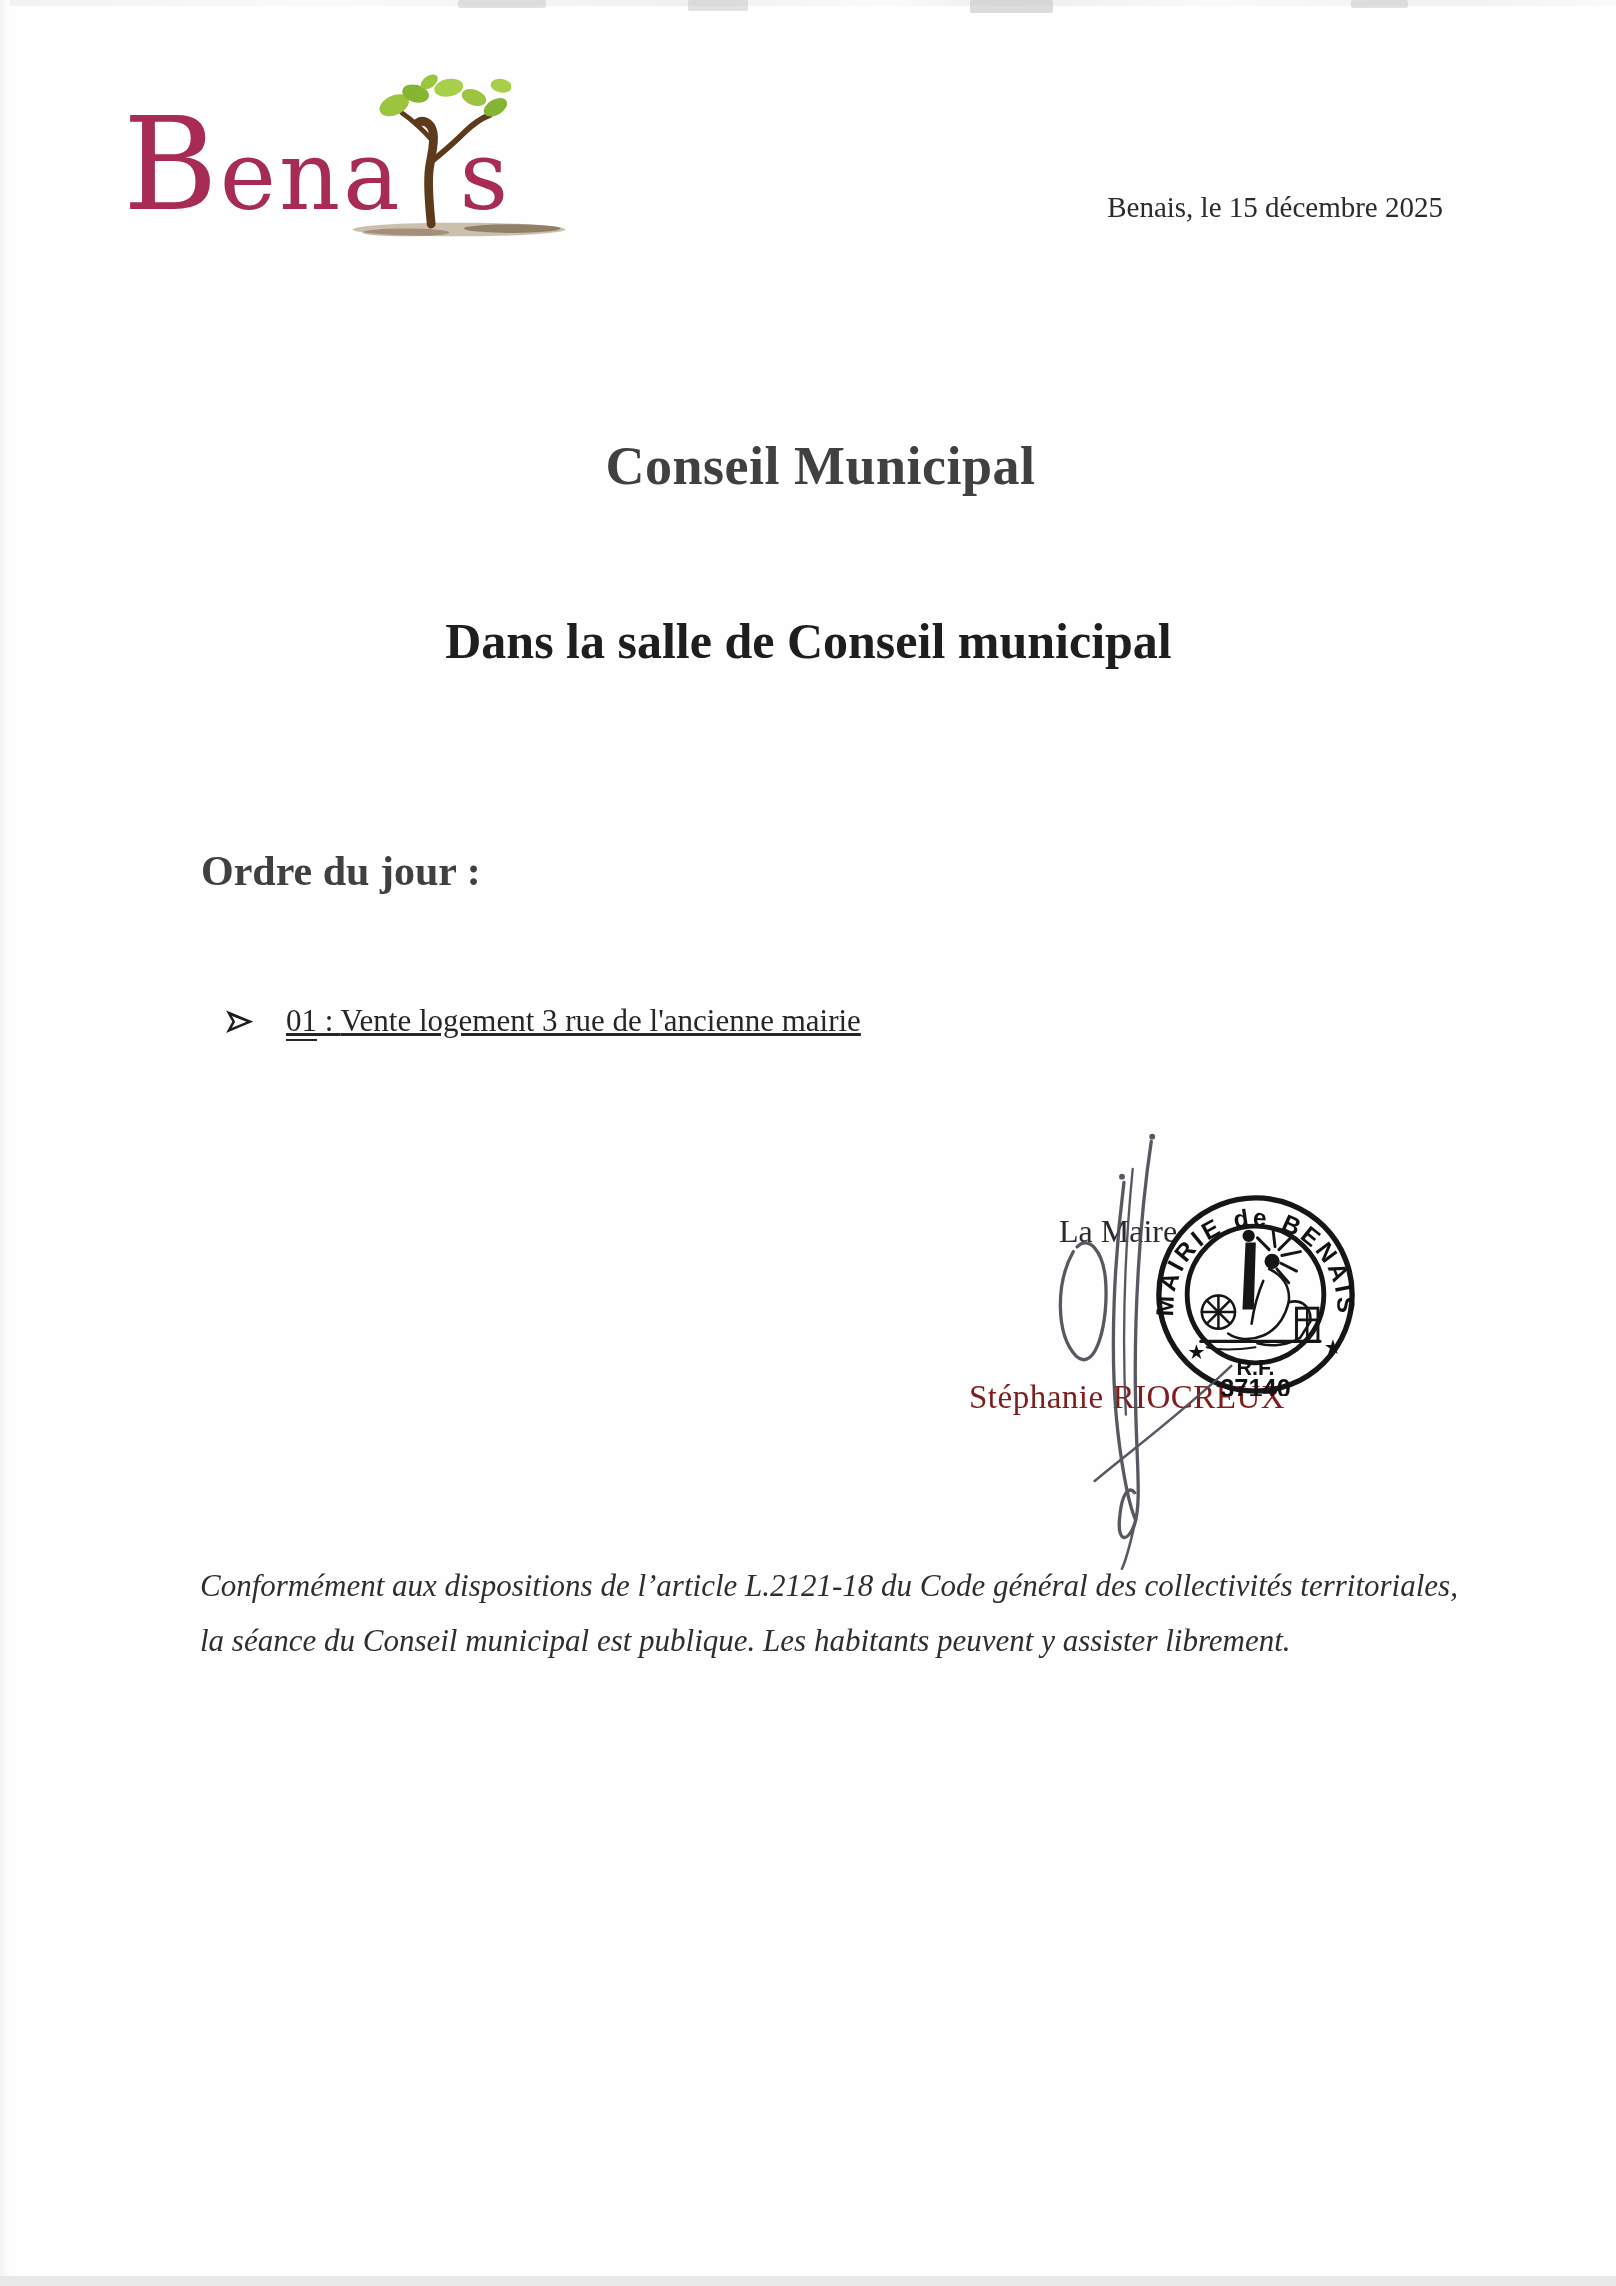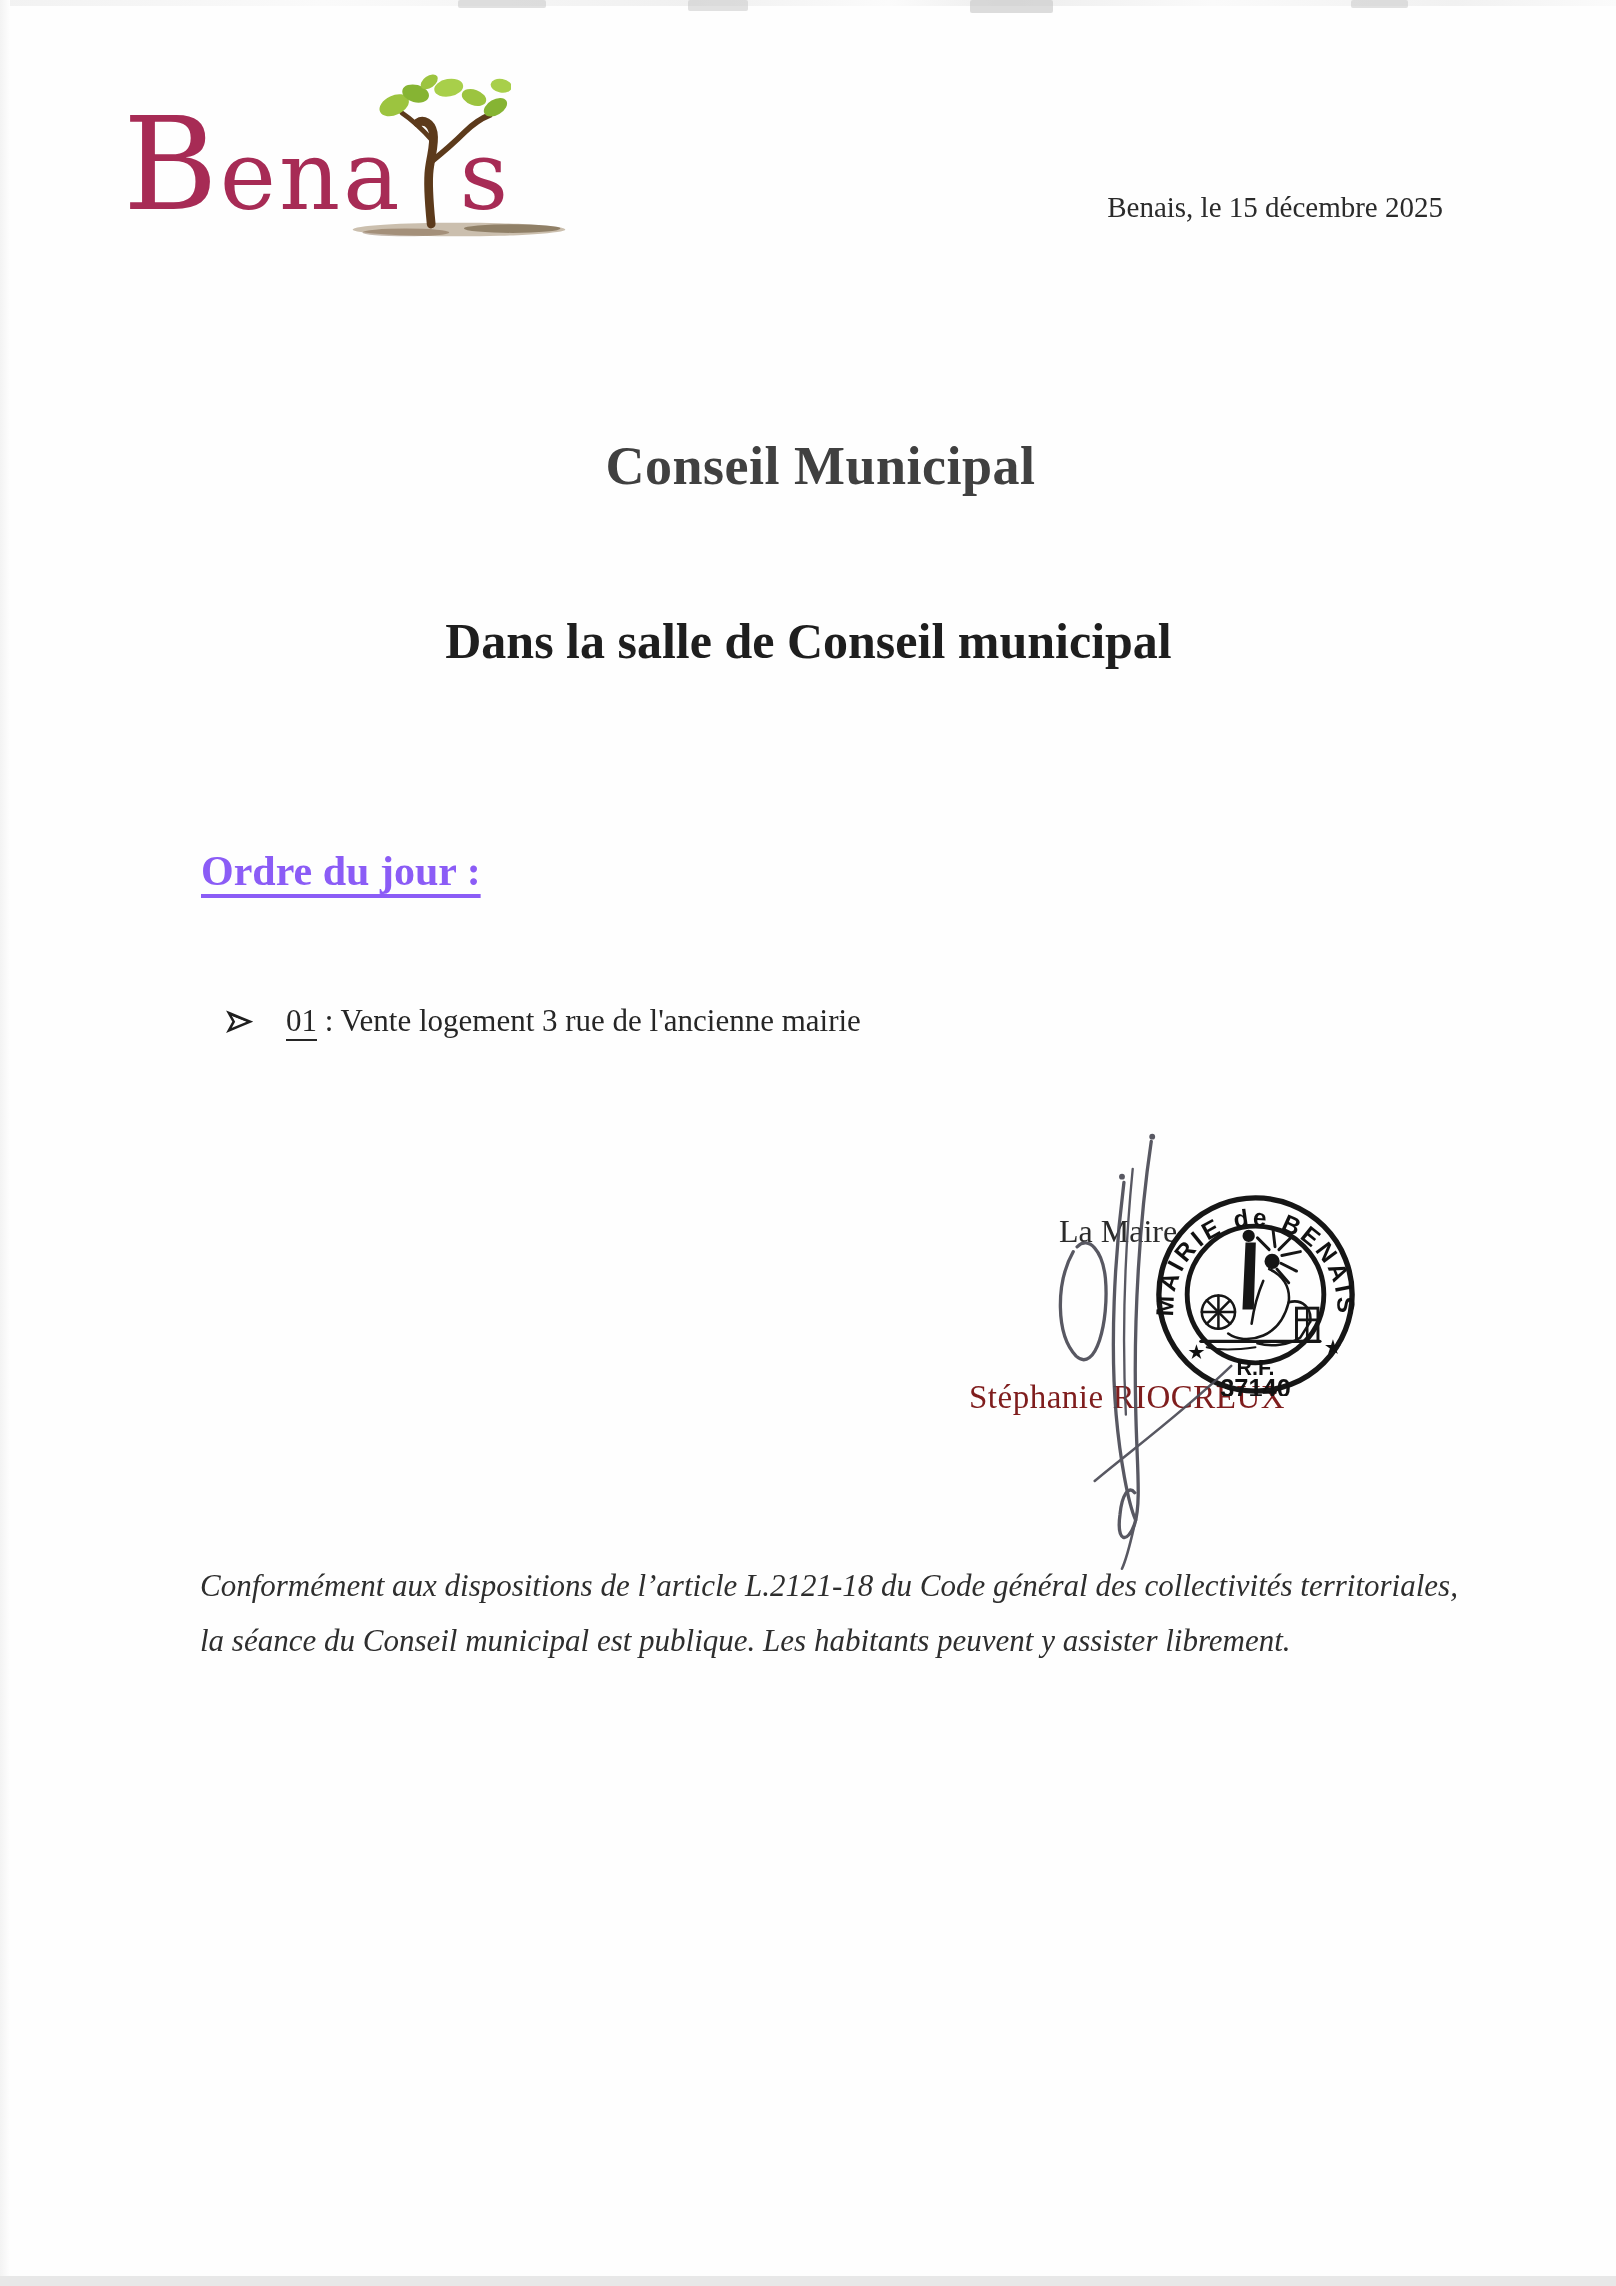--- a/index.html
+++ b/index.html
@@ -30,25 +30,25 @@
 
   .date-line{position:absolute;top:191px;right:174px;font-size:29px;color:#2b2b2b;}
 
   .doc-title{position:absolute;left:12px;top:435px;width:100%;text-align:center;
     font-size:54px;font-weight:bold;color:#404040;letter-spacing:0.5px;}
   .doc-sub1{position:absolute;left:0;top:535px;width:100%;text-align:center;
     font-size:39px;font-weight:bold;color:#1e1e1e;}
   .doc-sub2{position:absolute;left:0;top:612px;width:100%;text-align:center;
     font-size:50px;font-weight:bold;color:#1e1e1e;}
 
-  .agenda-heading{position:absolute;left:201px;top:847px;font-size:42px;font-weight:bold;color:#8b5cf6;
-    text-decoration:underline;text-decoration-thickness:3.9px;text-underline-offset:8.8px;}
+  .agenda-heading{position:absolute;left:201px;top:847px;font-size:42px;font-weight:bold;color:#404040;
+    text-decoration-thickness:3.9px;text-underline-offset:8.8px;}
 
   .agenda-item{position:absolute;left:226px;top:1003px;font-size:31px;color:#262626;
-    display:flex;align-items:baseline;}
+    display:flex;align-items:baseline;text-decoration:underline;}
   .bullet-arrow{position:relative;top:2px;margin-right:33px;flex:none;}
   .item-number{border-bottom:2.4px solid #262626;padding-bottom:1px;}
 
   .la-maire{position:absolute;left:1059px;top:1213px;font-size:32px;color:#2b2b2b;}
   .mayor-name{position:absolute;left:969px;top:1379px;font-size:33px;color:#7f1d1d;letter-spacing:0.5px;}
 
   .stamp{position:absolute;left:1154px;top:1193px;}
   .stamp text{fill:#111;}
   .signature{position:absolute;left:1034px;top:1122px;pointer-events:none;}
 

